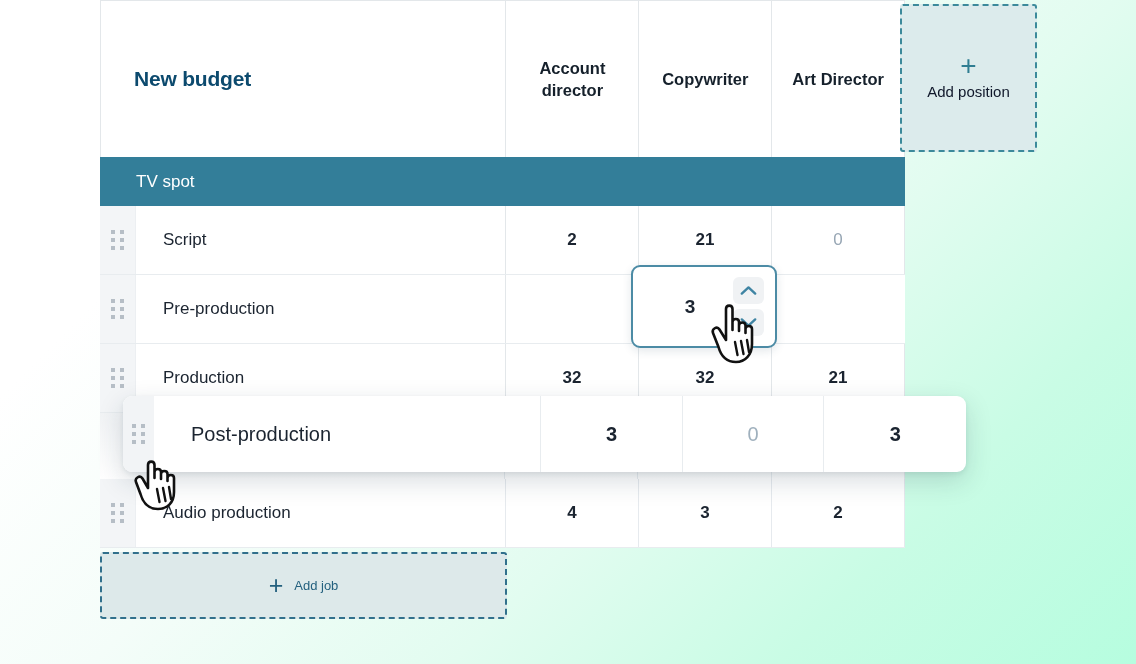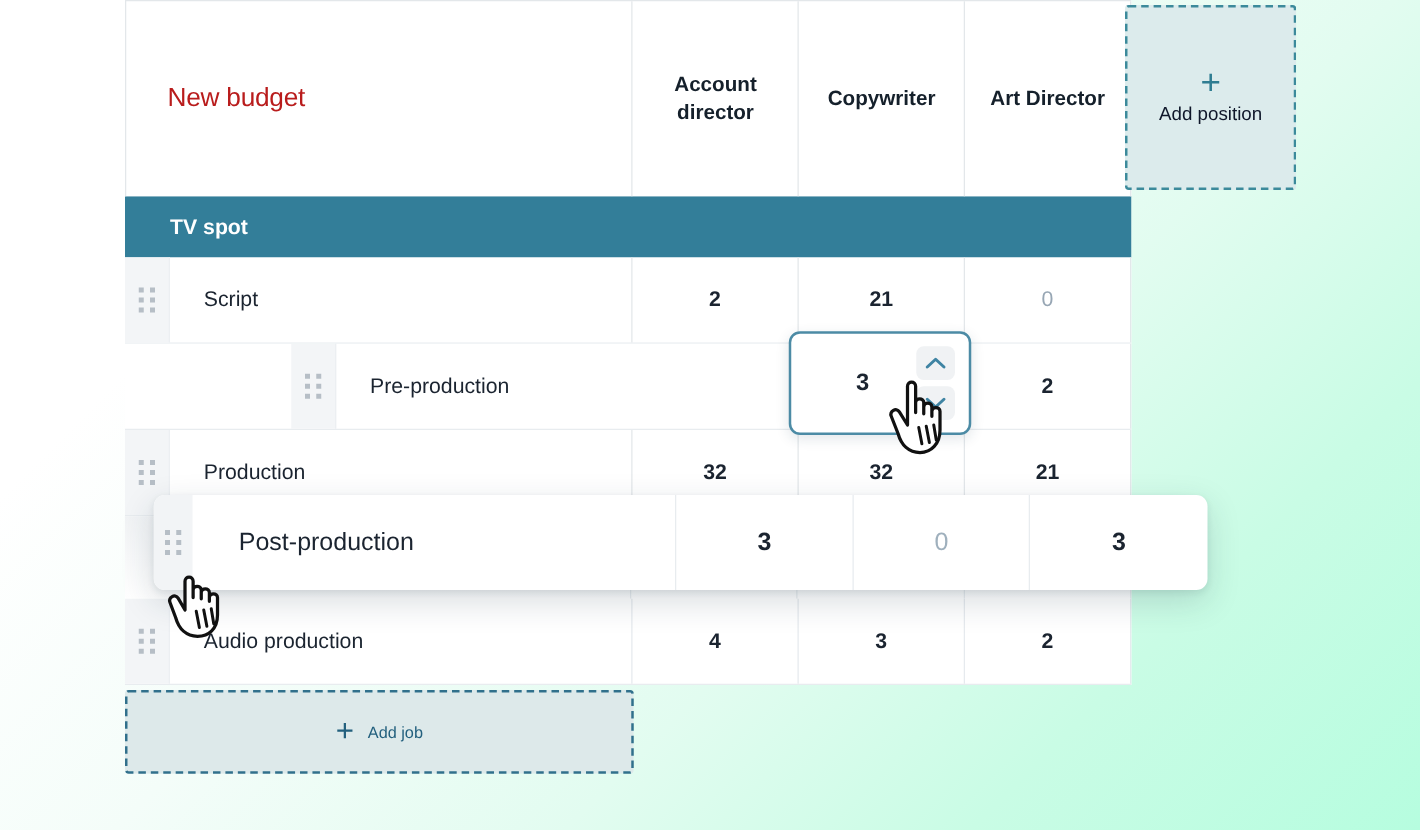--- a/index.html
+++ b/index.html
@@ -39,21 +39,21 @@
     position: relative;
   }
   .head-title {
     width: 406px;
     box-sizing: border-box;
     display: flex; align-items: center;
     padding-left: 33px;
     border-right: 1px solid #e3e7ea;
   }
   .head-title span {
-    font-size: 21px; font-weight: normal; color: #b91c1c;
+    font-size: 21px; font-weight: bold; color: #0c4a6e;
     letter-spacing: -0.2px;
   }
   .head-col {
     width: 133px;
     box-sizing: border-box;
     display: flex; align-items: center; justify-content: center;
     text-align: center;
     border-right: 1px solid #e3e7ea;
     font-size: 16.5px;
     color: #15202b;
@@ -86,33 +86,32 @@
 
   
   .group-bar {
     height: 49px;
     background: #337e99;
     display: flex; align-items: center;
     padding-left: 36px;
     box-sizing: border-box;
     color: #ffffff;
     font-size: 17px;
-    font-weight: bold;
+    font-weight: normal;
     width: 805px;
   }
 
   
   .job-row {
     display: flex;
     height: 69px;
     background: #ffffff;
     box-sizing: border-box;
     border-bottom: 1px solid #e8ecef;
     position: relative;
-    justify-content: flex-end;
   }
   .handle-cell {
     width: 36px;
     background: #f3f5f7;
     border-right: 1px solid #eceff2;
     display: flex; align-items: center; justify-content: center;
     cursor: grab;
     box-sizing: border-box;
   }
   .dots {

